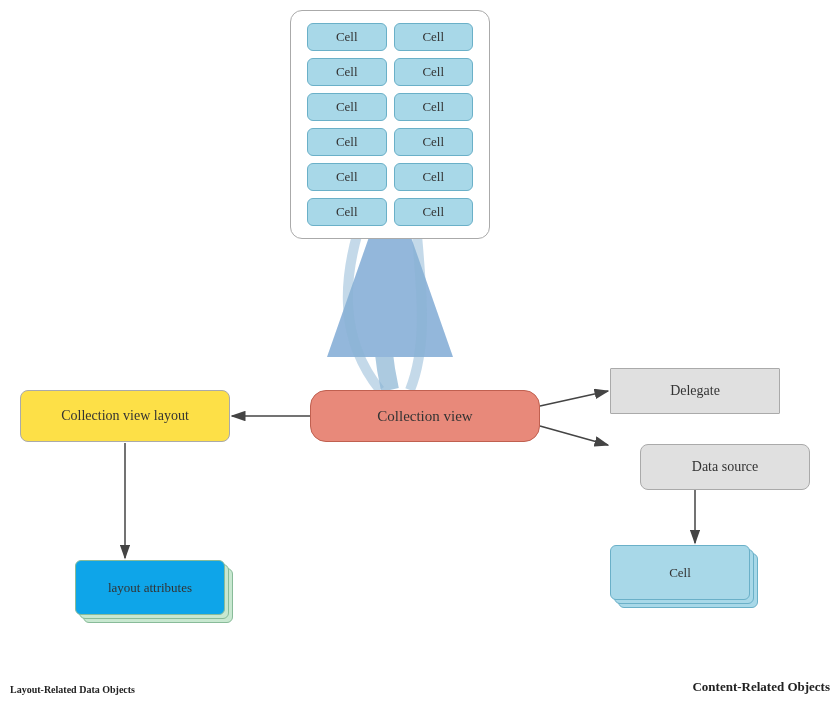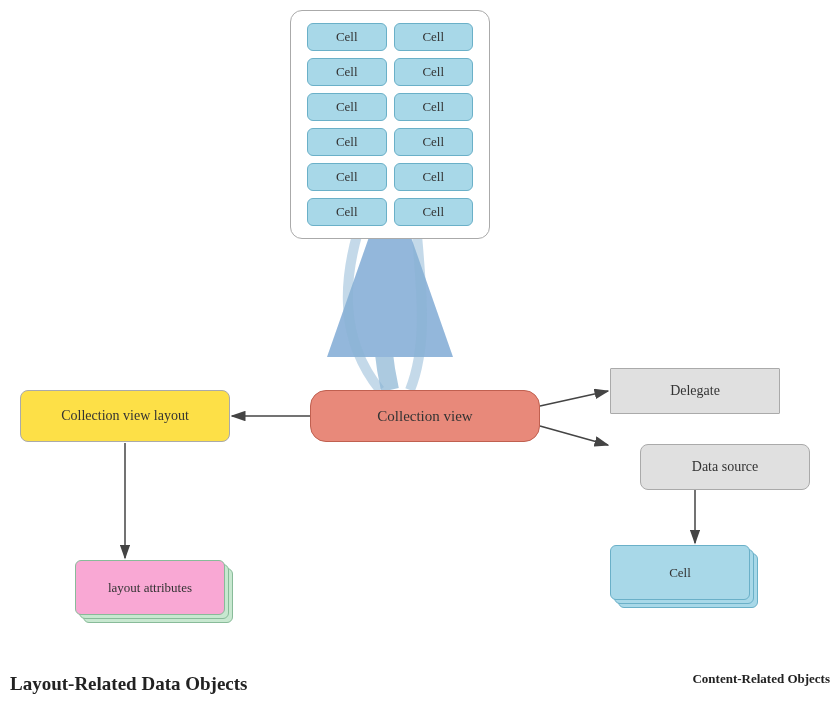--- a/index.html
+++ b/index.html
@@ -147,21 +147,21 @@
     .stacked-box-2 {
       background: #c8e8d0;
       border: 1.5px solid #88bb99;
       width: 150px;
       height: 55px;
       top: 4px;
       left: 4px;
     }
 
     .stacked-box-3 {
-      background: #f9a8d4;
+      background: #0ea5e9;
       border: 1.5px solid #88bb99;
       width: 150px;
       height: 55px;
       top: 0px;
       left: 0px;
     }
 
     
     .cell-attrs {
       position: absolute;
@@ -196,28 +196,28 @@
       height: 55px;
       top: 0px;
       left: 0px;
     }
 
     
     .bottom-label-left {
       position: absolute;
       bottom: 12px;
       left: 10px;
-      font-size: 19px;
+      font-size: 10px;
       font-weight: bold;
       color: #222;
     }
 
     .bottom-label-right {
       position: absolute;
-      bottom: 20px;
+      bottom: 12px;
       right: 10px;
       font-size: 13px;
       font-weight: bold;
       color: #222;
     }
 
     
     .arrows-svg {
       position: absolute;
       top: 0;

